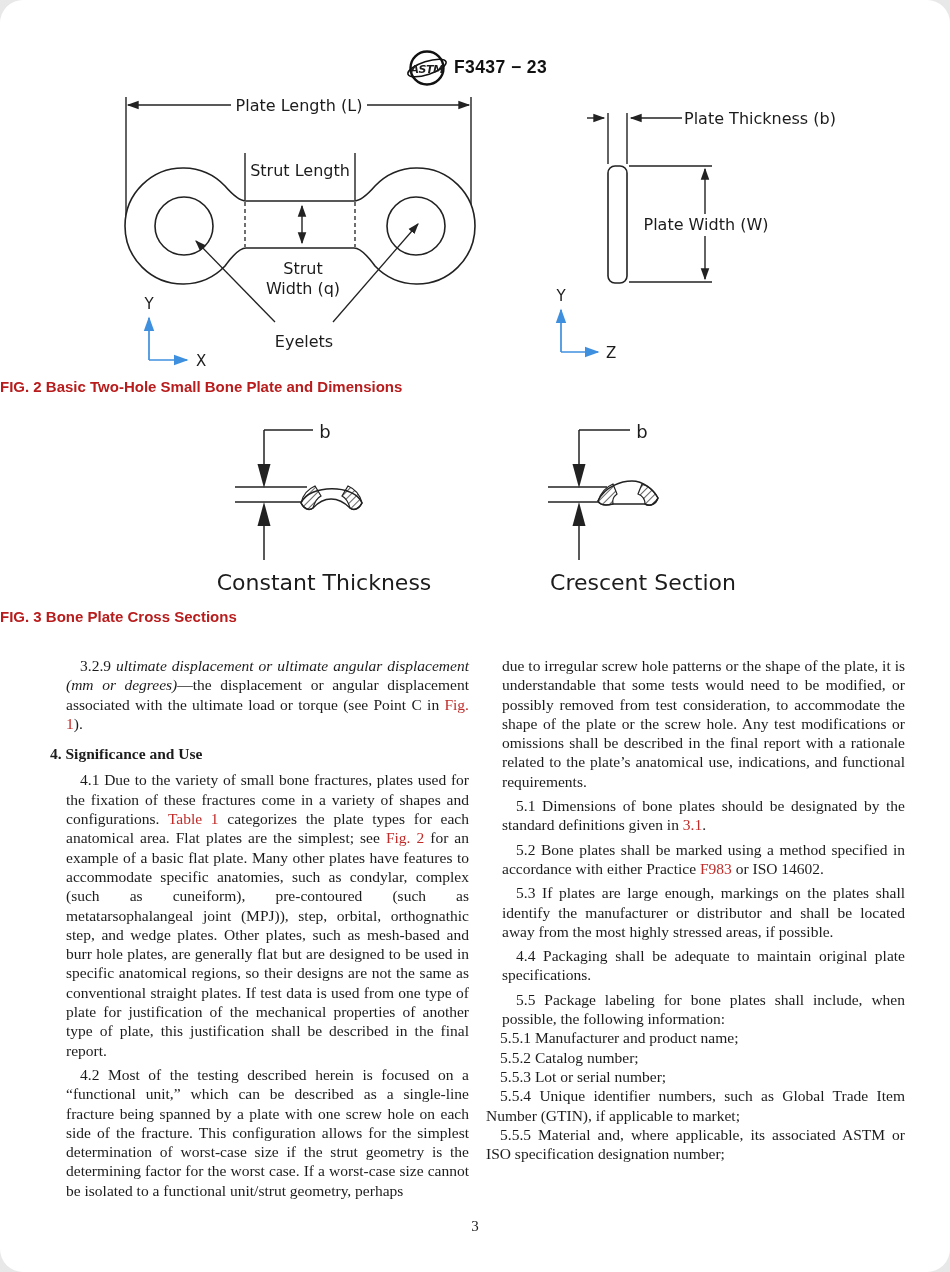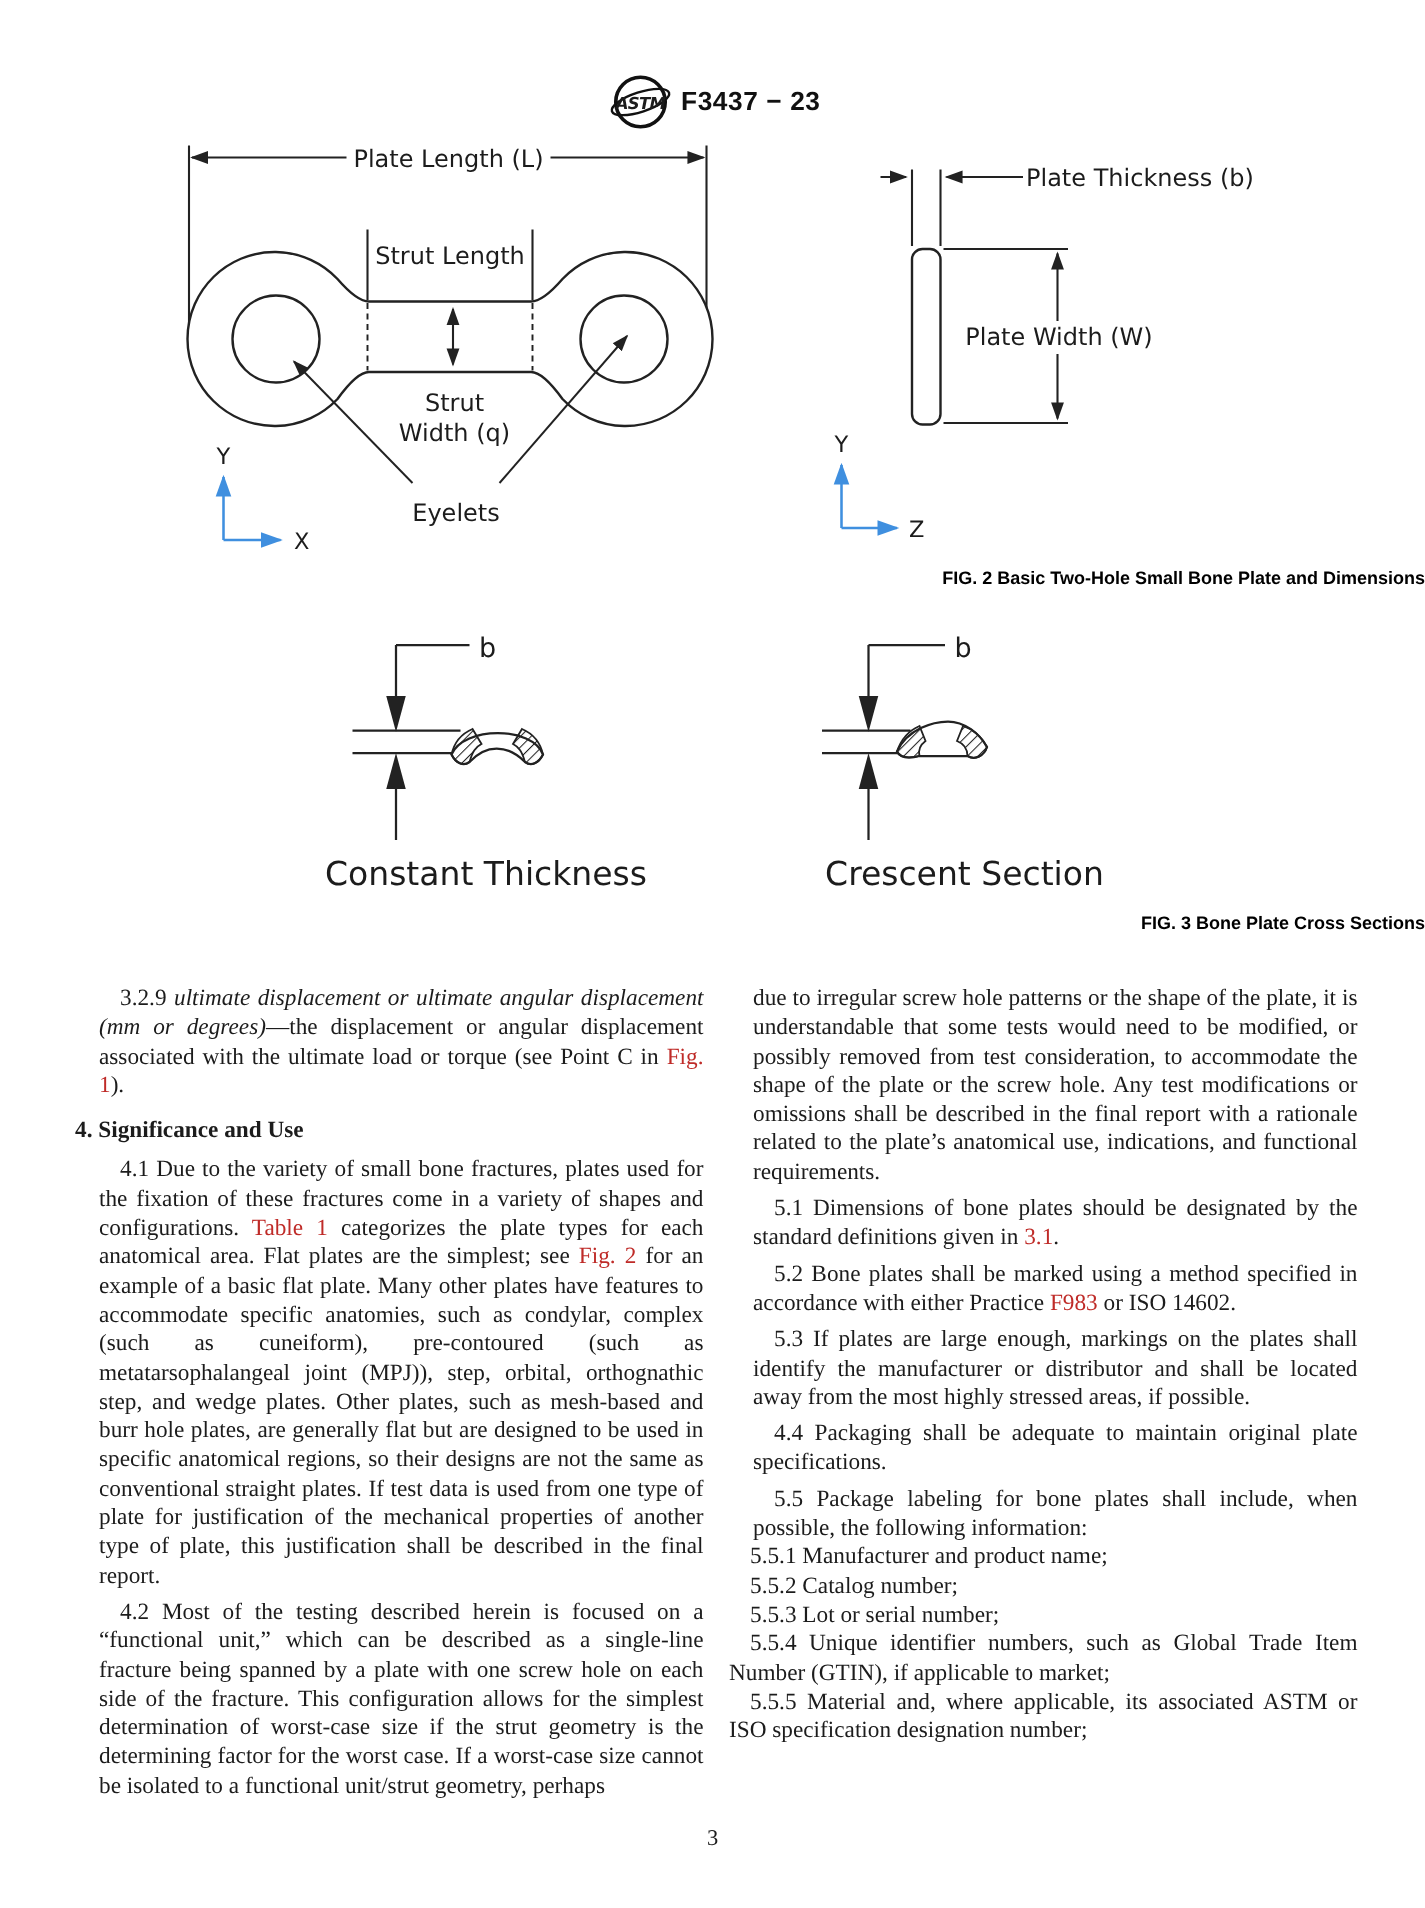--- a/index.html
+++ b/index.html
@@ -1,25 +1,25 @@
 <!DOCTYPE html>
 <html><head>
 <meta charset="utf-8">
 <style>
   html,body{margin:0;padding:0;background:#e8e8e8;}
   .page{position:relative;width:950px;height:1272px;background:#ffffff;margin:0 auto;
-        font-family:"Liberation Serif",serif;color:#1c1c1c;overflow:hidden;}
+        font-family:"Liberation Serif",serif;color:#1c1c1c;overflow:hidden;border-radius:23px;}
   
   .hdr-title{position:absolute;left:454px;top:57px;font-family:"Liberation Sans",sans-serif;
              font-weight:bold;font-size:17.5px;letter-spacing:.4px;color:#111;text-align:right;}
   .logo{position:absolute;left:406px;top:47px;}
   
   .figsvg{position:absolute;}
-  .cap{position:absolute;left:0;width:950px;text-align:right;
-       font-family:"Liberation Sans",sans-serif;font-weight:bold;font-size:12px;color:#000000;}
+  .cap{position:absolute;left:0;width:950px;text-align:left;
+       font-family:"Liberation Sans",sans-serif;font-weight:bold;font-size:15px;color:#b91c1c;}
   .cap2{top:378px;} .cap3{top:608px;}
   
   .col{position:absolute;top:656px;width:419px;font-size:15.5px;line-height:19.3px;
        text-align:justify;color:#1c1c1c;}
   .col-left{left:50px;} .col-right{left:486px;}
   .para{margin:0 0 5px 16px;text-indent:14px;}
   .h{margin:11px 0 7px 0;font-weight:bold;text-indent:0;}
   .li{margin:0;text-indent:14px;}
   .red{color:#bf2b28;cursor:pointer;}
   .ital{font-style:italic;}

